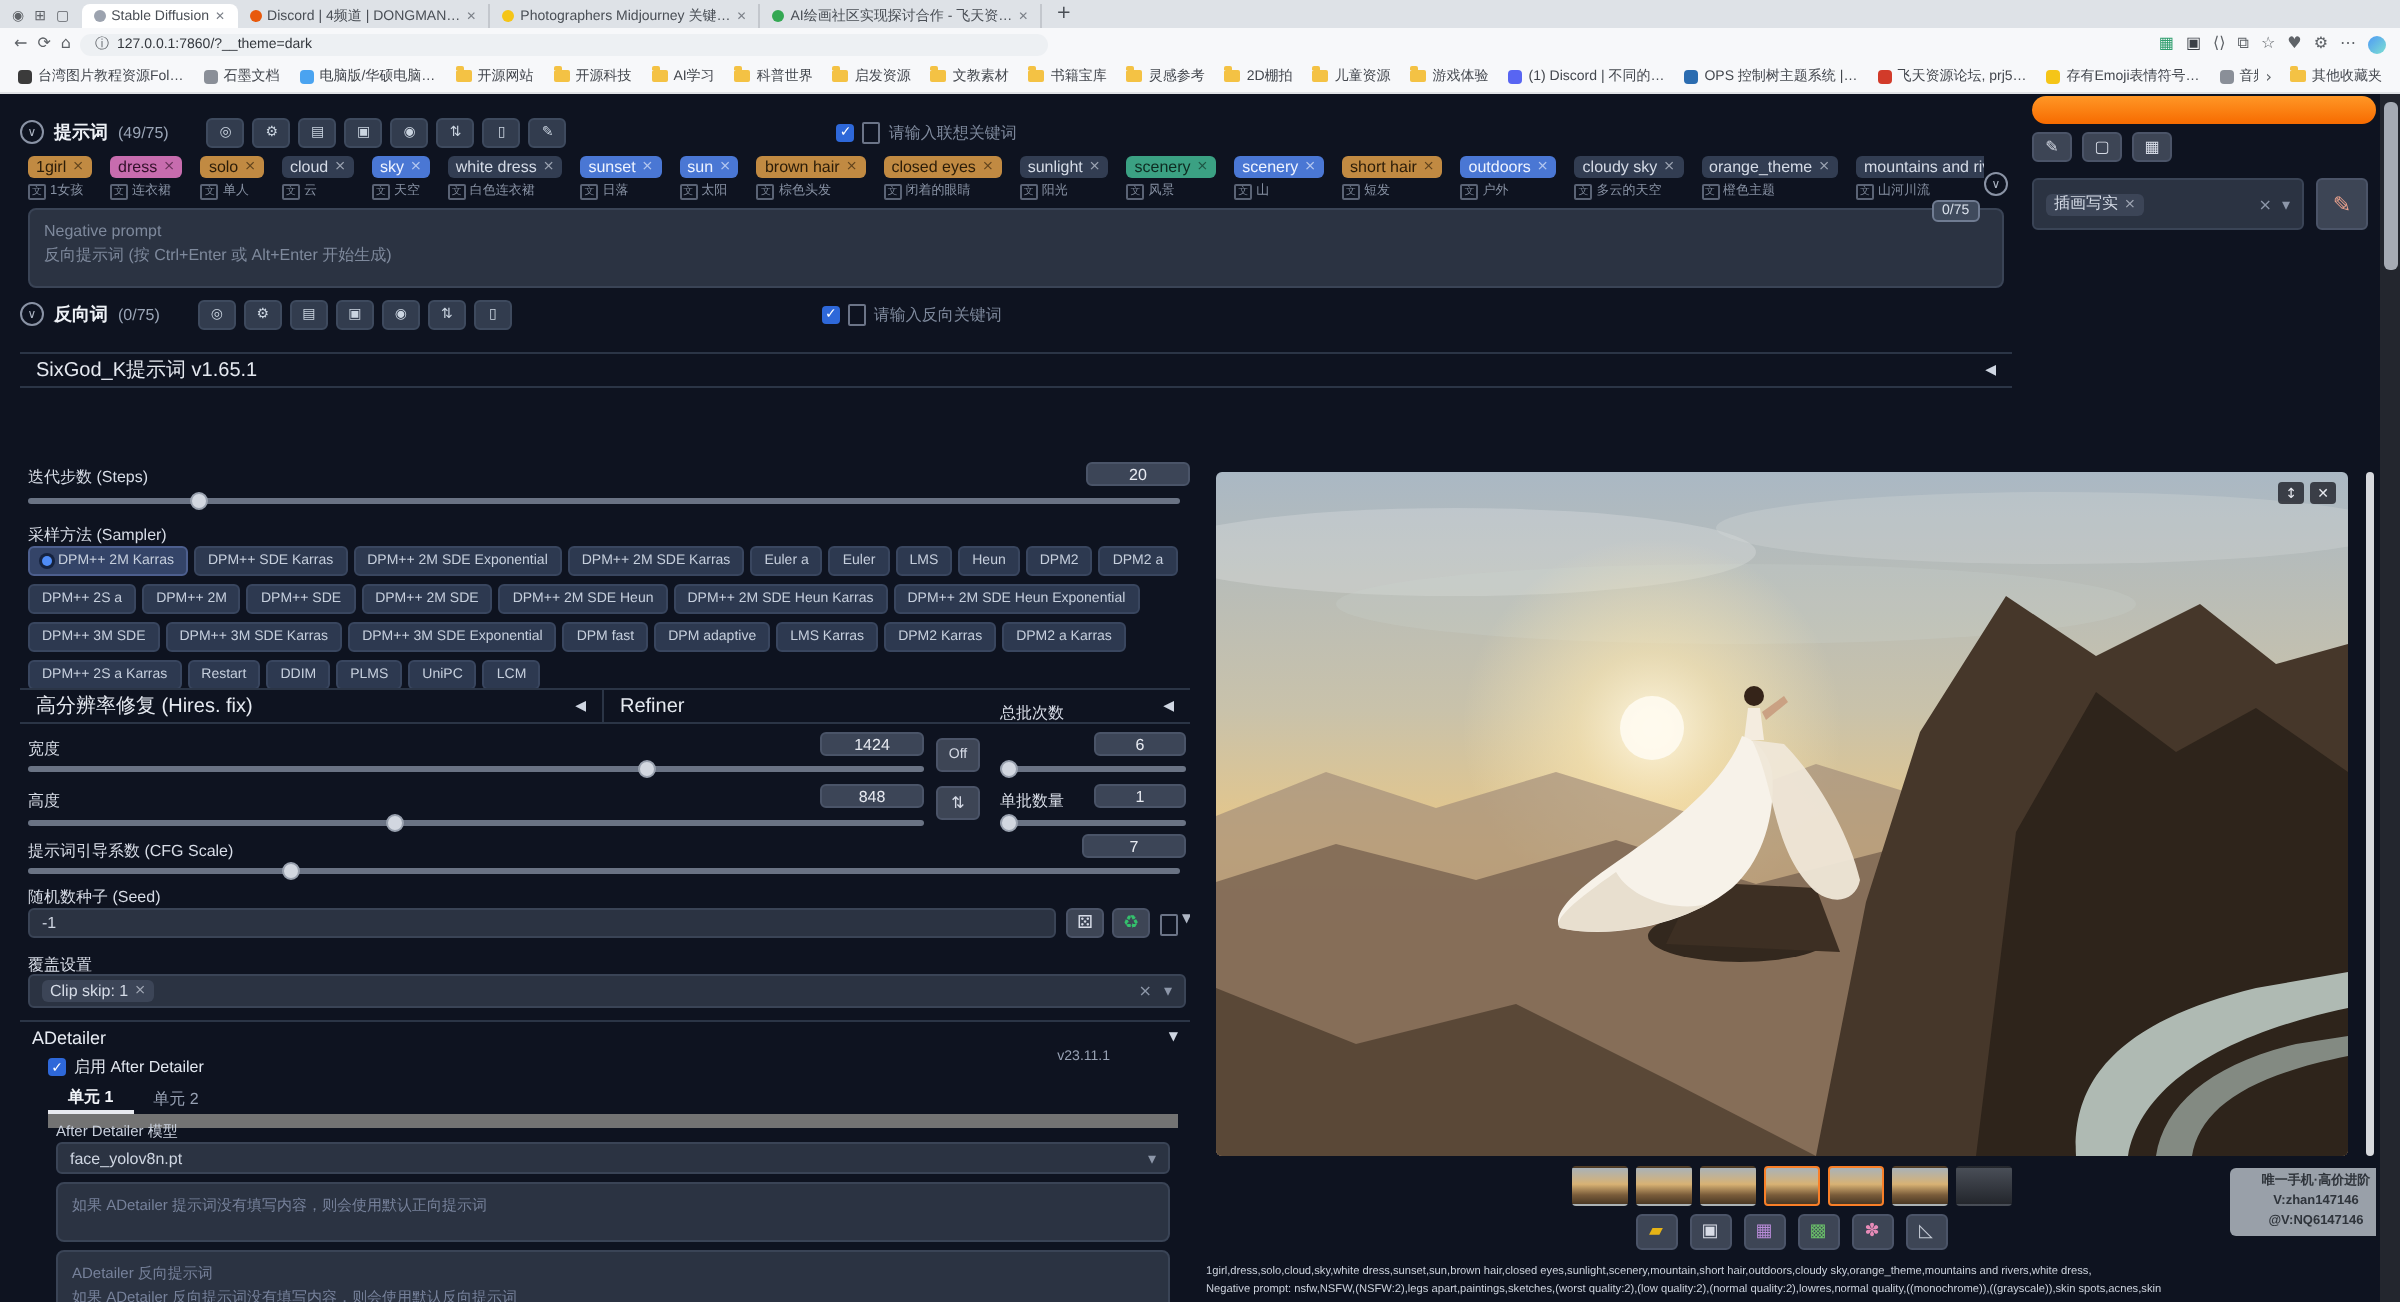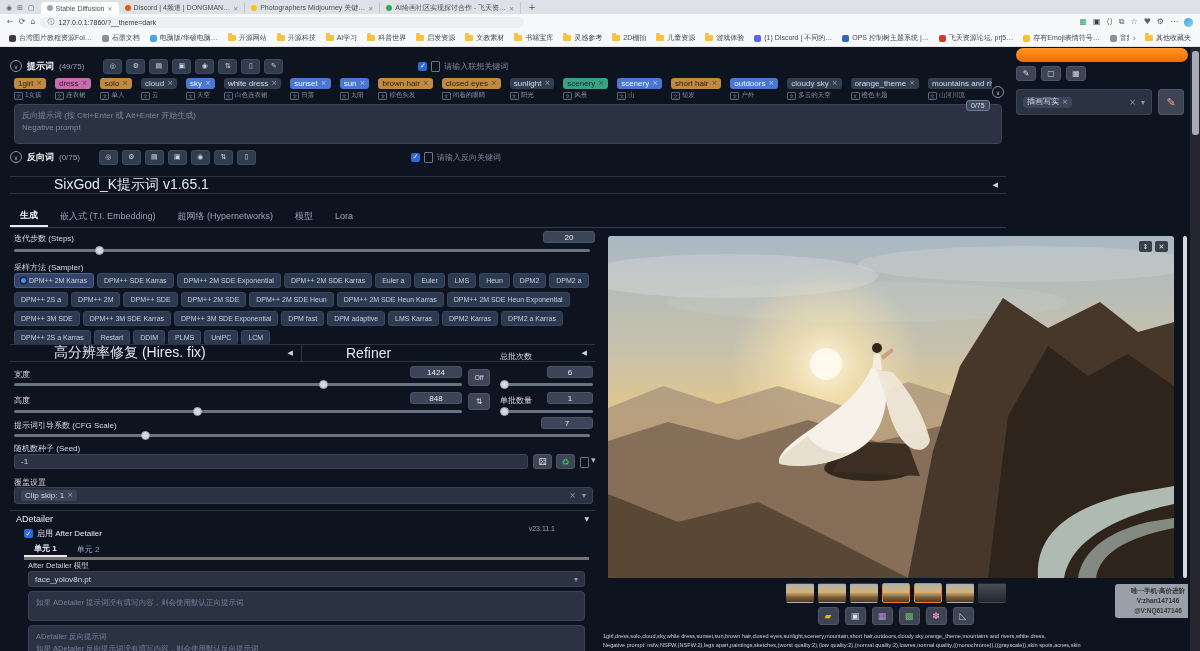--- a/index.html
+++ b/index.html
@@ -50,21 +50,21 @@
   .ph{font-size:8px;color:#7e899c;line-height:1.55;}
   .ph-s{font-size:7.5px;color:#76819a;line-height:1.6;}
   .plabel{font-size:8px;color:#d7dce6;}
   .vbox{position:absolute;height:12px;background:#3c4557;border:1px solid #4a5468;border-radius:3px;color:#e8ebf2;font-size:8px;display:flex;align-items:center;justify-content:center;box-sizing:border-box;}
   .track{position:absolute;height:3px;background:#6a7384;border-radius:2px;}
   .knob{position:absolute;top:-3px;width:9px;height:9px;background:#d2d7e0;border:1px solid #98a0ae;border-radius:50%;box-sizing:border-box;}
   .samp{height:13px;display:inline-flex;align-items:center;gap:3px;padding:0 6px;background:#2d3950;border:1px solid #39465f;border-radius:3px;font-size:7px;color:#c6cfdd;white-space:nowrap;flex:0 0 auto;}
   .samp.sel{background:#344468;border-color:#4d5f8e;}
   .samp.sel:before{content:"";width:5px;height:5px;border-radius:50%;background:#4f8cf7;box-shadow:0 0 0 1.5px #16233f;}
   .acc-h{display:flex;align-items:center;justify-content:space-between;border-top:1px solid #2b3546;border-bottom:1px solid #2b3546;height:18px;padding:0 8px;box-sizing:border-box;}
-  .acc-t{font-size:14px;color:#e5e9f0;margin-left:36px;}
+  .acc-t{font-size:10px;color:#e5e9f0;}
   .acc-a{font-size:7px;color:#cfd6e2;}
   .inbox{background:#2b3342;border:1px solid #3a4456;border-radius:3px;color:#cfd6e2;font-size:8px;display:flex;align-items:center;padding:0 6px;box-sizing:border-box;}
   .sqbtn{background:#3d4555;border:1px solid #4b5468;border-radius:3px;display:flex;align-items:center;justify-content:center;color:#d6dbe6;box-sizing:border-box;}
   .tabx{padding:0 10px;font-size:9px;color:#98a2b4;height:100%;display:inline-flex;align-items:center;box-sizing:border-box;}
   .tabx.active{color:#f3f5f9;font-weight:bold;border-bottom:2px solid #e8eaf0;}
   .thumb{width:26px;height:18px;border-radius:2px;background:linear-gradient(180deg,#a9b2b8 0%,#d8b274 45%,#7a5c3a 75%,#4a3824 100%);border:1.5px solid transparent;flex:0 0 auto;}
   .thumb.sel{border-color:#f97f28;}
   .thumb.dark{background:linear-gradient(180deg,#494e57,#23262c);}
   .act-btn{width:21px;height:18px;font-size:9px;}
   .badge-gray{background:#99a0a9;color:#2f343b;border-radius:3px;padding:2px 3px;font-size:6.5px;font-weight:bold;line-height:1.55;text-align:center;}
@@ -415,22 +415,22 @@
           <span class="trans-ic">文</span>
           <span>山河川流</span>
         </span>
       </div>
     </div>
   <span class="abs circ glyph" style="left:992px;top:86px;">∨</span>
 
   <div class="abs" style="left:966px;top:100px;padding:1px 4px;background:#3f4a5c;border:1px solid #707c92;border-radius:3px;font-size:7px;color:#dbe2ec;z-index:5;">0/75</div>
 
   <div class="abs textarea" style="left:14px;top:104px;width:988px;height:40px;">
+    <div class="ph">Negative prompt</div>
     <div class="ph">反向提示词 (按 Ctrl+Enter 或 Alt+Enter 开始生成)</div>
-    <div class="ph">Negative prompt</div>
   </div>
 
   <div class="abs" style="left:10px;top:148px;width:996px;height:18px;display:flex;align-items:center;gap:5px;">
     <span class="circ glyph">∨</span>
     <span class="sec-title">反向词</span>
     <span class="sec-count">(0/75)</span>
     <span id="neg-tools" style="display:flex;gap:4px;margin-left:14px;">
         <span class="ibtn glyph">◎</span>
         <span class="ibtn glyph">⚙</span>
         <span class="ibtn glyph">▤</span>
@@ -444,27 +444,20 @@
       <span class="mini-box"></span>
       <span class="assist-text">请输入反向关键词</span>
     </span>
   </div>
 
   <div class="abs acc-h" style="left:10px;top:176px;width:996px;">
     <span class="acc-t">SixGod_K提示词 v1.65.1</span>
     <span class="acc-a glyph">◀</span>
   </div>
 
-  <div class="abs" id="main-tabs" style="left:10px;top:205px;width:996px;height:22px;border-bottom:1px solid #323d4f;display:flex;gap:2px;">
-      <span class="tabx active">生成</span>
-      <span class="tabx">嵌入式 (T.I. Embedding)</span>
-      <span class="tabx">超网络 (Hypernetworks)</span>
-      <span class="tabx">模型</span>
-      <span class="tabx">Lora</span>
-    </div>
 
   <div class="abs" style="left:10px;top:230px;width:585px;height:421px;overflow:hidden;">
 
     <div class="abs plabel" style="left:4px;top:3px;">迭代步数 (Steps)</div>
     <div class="vbox" style="right:0;top:1px;width:52px;">20</div>
     <div class="track" style="left:4px;top:19px;width:576px;">
         <span class="knob" style="left:14%;"></span>
       </div>
 
     <div class="abs plabel" style="left:4px;top:32px;">采样方法 (Sampler)</div>
@@ -574,21 +567,21 @@
 
     <div class="abs" style="left:0;top:280px;width:585px;height:16px;border-top:1px solid #2b3546;display:flex;align-items:center;justify-content:space-between;padding:0 6px;box-sizing:border-box;">
       <span style="font-size:9px;color:#e8ecf3;">ADetailer</span>
       <span class="glyph" style="font-size:6px;color:#cfd6e2;">▼</span>
     </div>
     <div class="abs" style="right:40px;top:295px;font-size:7px;color:#98a2b4;">v23.11.1</div>
     <div class="abs" style="left:14px;top:298px;display:flex;align-items:center;gap:4px;">
       <span class="cb glyph">✓</span>
       <span style="font-size:8px;color:#e2e7ef;">启用 After Detailer</span>
     </div>
-    <div class="abs" id="unit-tabs" style="left:14px;top:311px;width:565px;height:16px;border-bottom:3px solid #737373;display:flex;">
+    <div class="abs" id="unit-tabs" style="left:14px;top:311px;width:565px;height:16px;border-bottom:7px solid #737373;display:flex;">
         <span class="tabx active" style="font-size: 8px;">单元 1</span>
         <span class="tabx" style="font-size: 8px;">单元 2</span>
       </div>
     <div class="abs" style="left:18px;top:331px;font-size:7.5px;color:#c9d0dd;">After Detailer 模型</div>
     <div class="inbox abs" style="left:18px;top:341px;width:557px;height:16px;">
       <span>face_yolov8n.pt</span>
       <span class="glyph" style="margin-left:auto;color:#8d97a9;">▾</span>
     </div>
     <div class="abs textarea" style="left:18px;top:361px;width:557px;height:30px;">
       <div class="ph-s">如果 ADetailer 提示词没有填写内容，则会使用默认正向提示词</div>

